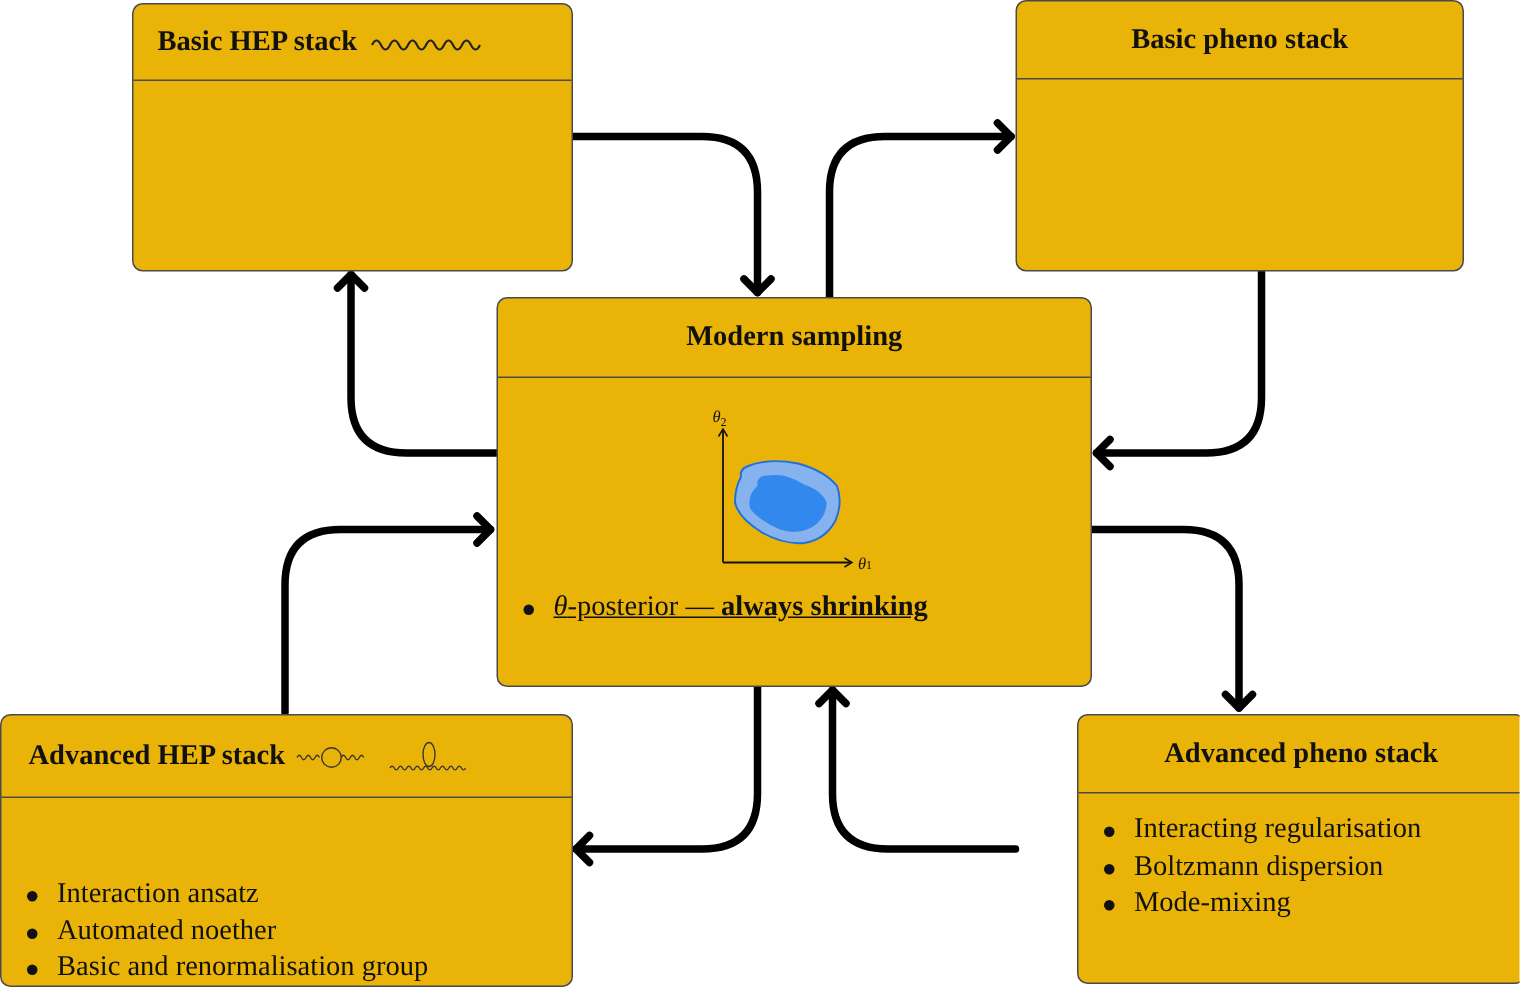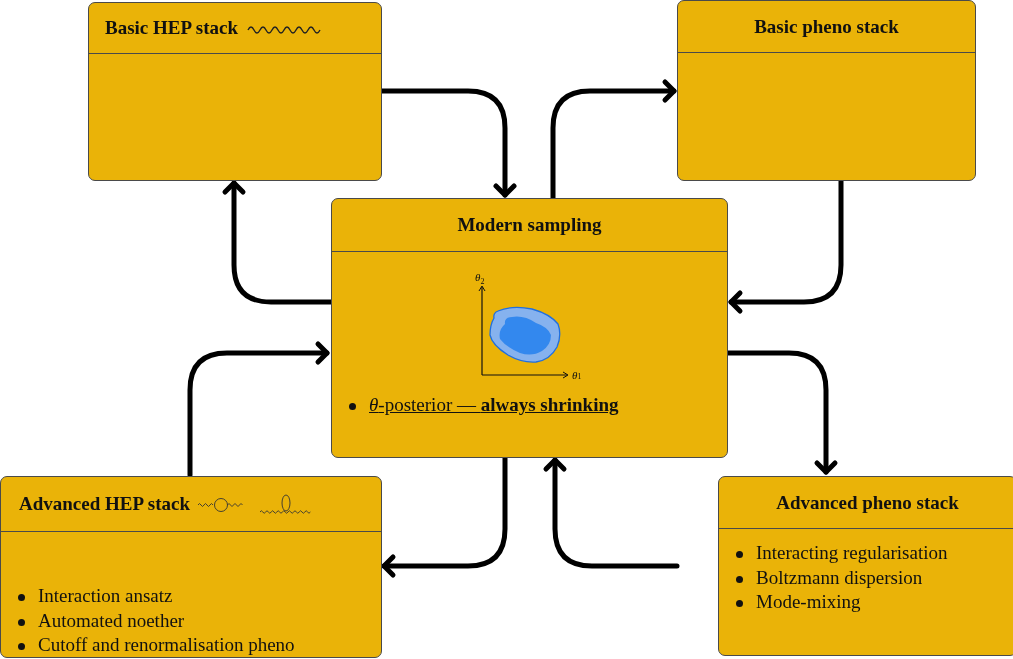--- a/index.html
+++ b/index.html
@@ -100,21 +100,21 @@
       <path d="M31.5,11 q1.5,-3 3,0 t3,0 t3,0 t3,0 t3,0" fill="none" stroke="#333" stroke-width="0.9"></path>
     </svg>
     <svg class="head-icon" width="56" height="26" viewBox="0 0 56 26" style="margin-left:6px;">
       <path d="M2,21 q1.4,-2.5 2.8,0 t2.8,0 t2.8,0 t2.8,0 t2.8,0 t2.8,0 t2.8,0 t2.8,0 t2.8,0 t2.8,0 t2.8,0 t2.8,0 t2.8,0 t2.8,0 t2.8,0 t2.8,0 t2.8,0 t2.8,0" fill="none" stroke="#333" stroke-width="0.9"></path>
       <ellipse cx="28" cy="12" rx="4" ry="8" fill="none" stroke="#333" stroke-width="0.9"></ellipse>
     </svg>
   </div>
   <ul style="left:14px; top:67px;margin-top:40px;">
     <li>Interaction ansatz</li>
     <li>Automated noether</li>
-    <li>Cutoff and renormalisation pheno</li>
+    <li>Basic and renormalisation group</li>
   </ul>
 </div>
 
 <div class="box" style="left:677px; top:476px; width:299px; height:180px;margin-left:41px;">
   <div class="head center" style="height:52px;">
     <span>Advanced pheno stack</span>
   </div>
   <ul style="left:14px; top:64px;">
     <li>Interacting regularisation</li>
     <li>Boltzmann dispersion</li>

